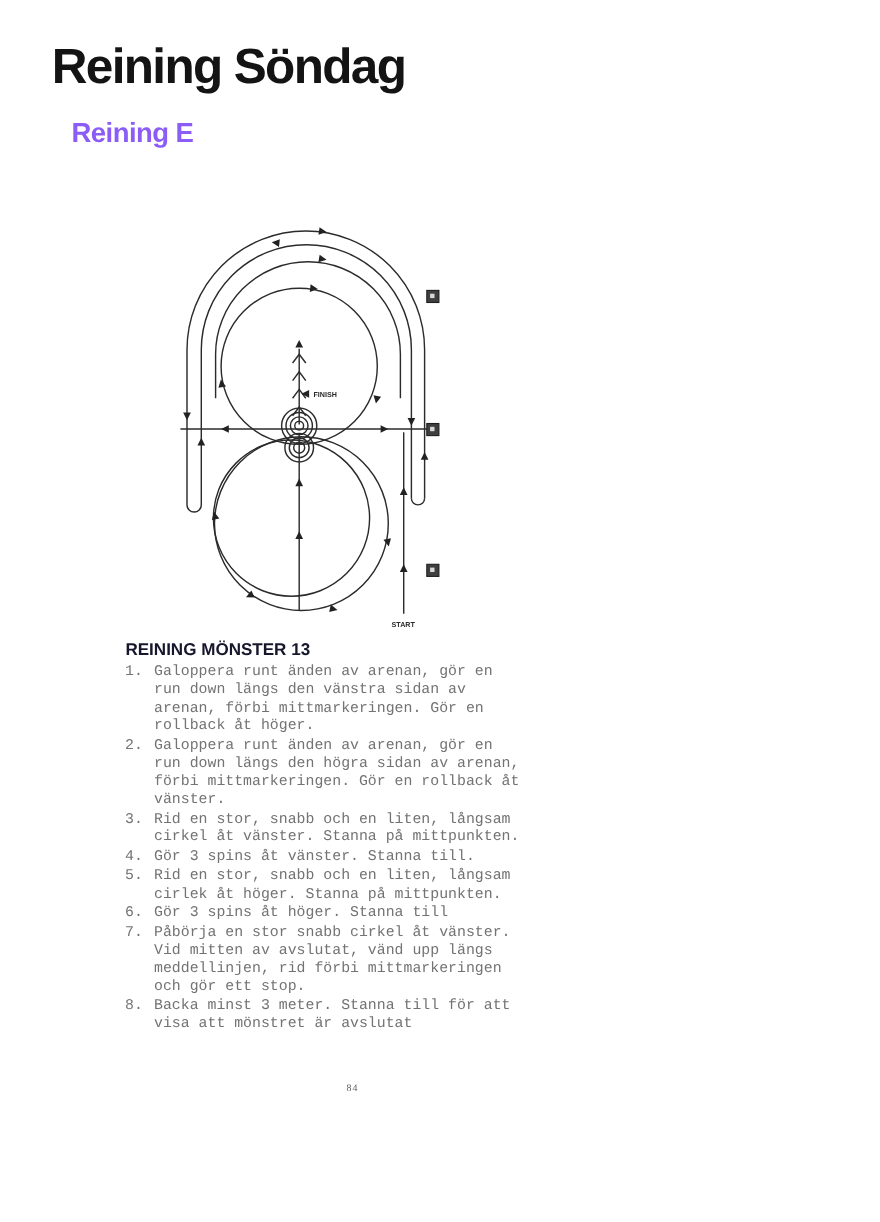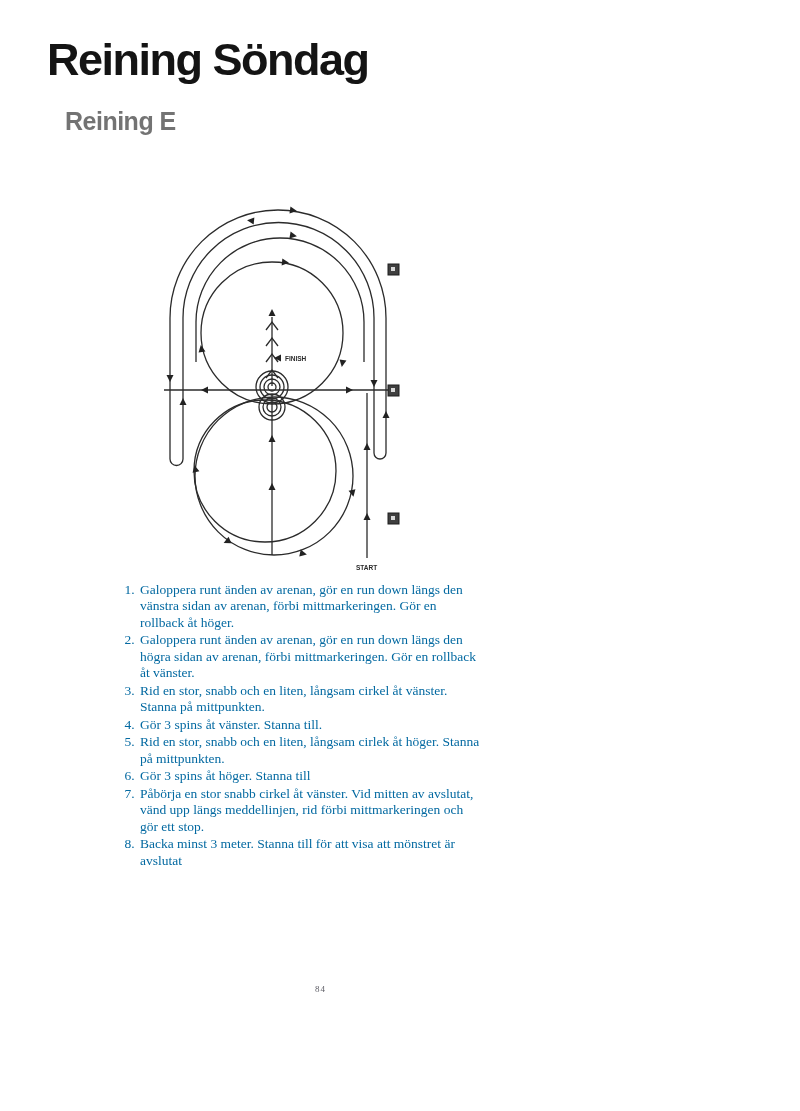--- a/index.html
+++ b/index.html
@@ -12,39 +12,39 @@
     overflow: hidden;
   }
   .page-title {
     position: absolute; left: 47px; top: 34px;
     font-size: 45px; font-weight: 600; letter-spacing: -1.5px;
     color: #141414;
   }
   .page-subtitle {
     position: absolute; left: 65px; top: 107px;
     font-size: 25px; font-weight: 700; letter-spacing: -0.5px;
-    color: #737373;
+    color: #8b5cf6;
   }
   .diagram-wrap {
     position: absolute; left: 150px; top: 190px;
     width: 260px; height: 395px;
   }
   .pattern-block {
     position: absolute; left: 114px; top: 582px; width: 366px;
     color: #1c1c36;
   }
   .pattern-heading {
     font-family: "Liberation Sans", sans-serif;
     font-size: 15.5px; font-weight: 700; color: #16162c;
     margin: 0 0 4px 0; letter-spacing: 0;
   }
   .pattern-steps {
     margin: 0; padding-left: 24px;
-    font-family: Liberation Serif, serif;
-    font-size: 13.5px; line-height: 1.22; color: #0369a1;
+    font-family: Liberation Mono, monospace;
+    font-size: 13.5px; line-height: 1.22; color: #737373;
   }
   .pattern-steps li { margin-bottom: 1px; padding-left: 2px; }
   .page-number {
     position: absolute; left: 280px; top: 984px;
     font-size: 9px; color: #5e5e66; letter-spacing: 1px;
     font-family: "Liberation Serif", serif;
     padding-left: 35px;
   }
   svg text {
     font-family: "Liberation Sans", sans-serif;
@@ -135,20 +135,21 @@
       <rect x="238" y="323" width="11" height="11" fill="#3f3f3f" stroke="#1e1e1e" stroke-width="1"></rect>
       <rect x="241" y="326" width="4" height="4" fill="#d8d8d8"></rect>
     </g>
 
     <text x="135" y="171" font-size="6.5">FINISH</text>
     <text x="206" y="380" font-size="6.5">START</text>
   </svg>
 </div>
 
 <div class="pattern-block">
+  <h2 class="pattern-heading">REINING MÖNSTER 13</h2>
   <ol class="pattern-steps">
 
       <li><span>Galoppera runt änden av arenan, gör en run down längs den vänstra sidan av arenan, förbi mittmarkeringen. Gör en rollback åt höger.</span></li>
 
       <li><span>Galoppera runt änden av arenan, gör en run down längs den högra sidan av arenan, förbi mittmarkeringen. Gör en rollback åt vänster.</span></li>
 
       <li><span>Rid en stor, snabb och en liten, långsam cirkel åt vänster. Stanna på mittpunkten.</span></li>
 
       <li><span>Gör 3 spins åt vänster. Stanna till.</span></li>
 

